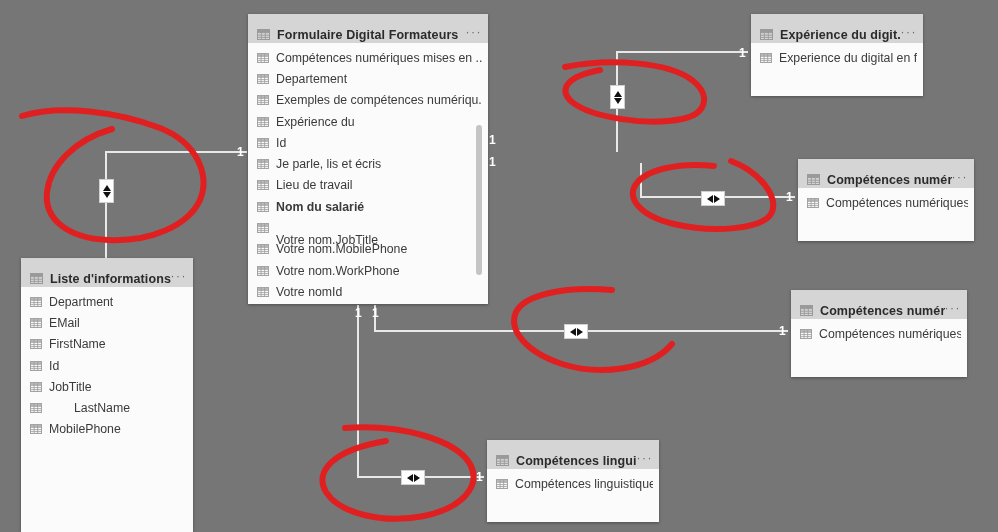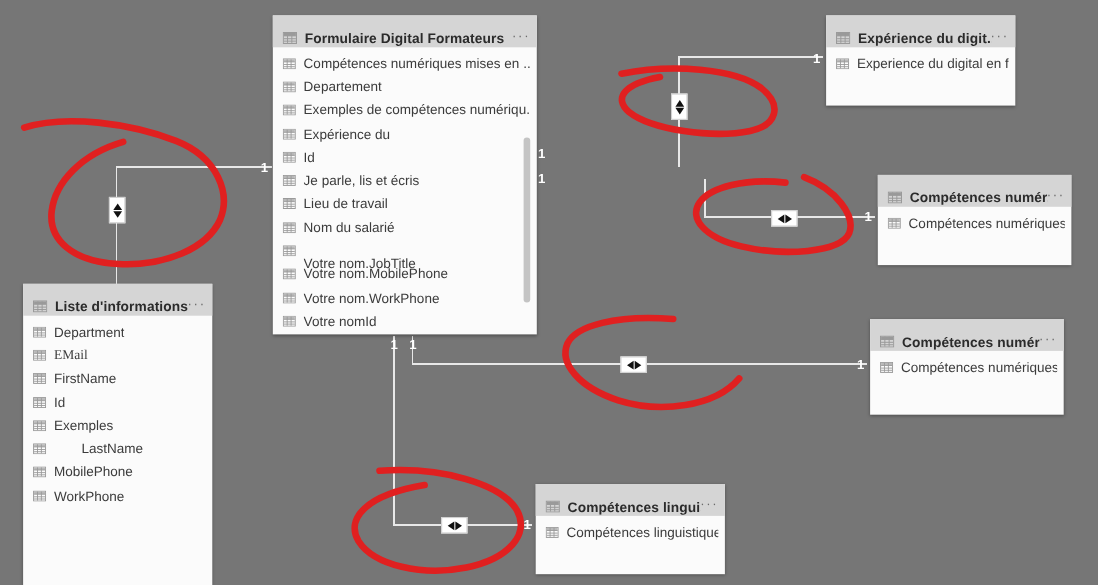--- a/index.html
+++ b/index.html
@@ -297,21 +297,21 @@
               <svg viewBox="0 0 13 11" width="12" height="10">
                 <rect x="0.5" y="0.5" width="12" height="10" fill="none" stroke="#9a9a9a"></rect>
                 <rect x="1" y="1" width="11" height="2.6" fill="#b9b9b9"></rect>
                 <line x1="1" x2="12" y1="3.6" y2="3.6" stroke="#9a9a9a" stroke-width="0.9"></line>
                 <line x1="1" x2="12" y1="6.2" y2="6.2" stroke="#9a9a9a" stroke-width="0.9"></line>
                 <line x1="1" x2="12" y1="8.4" y2="8.4" stroke="#9a9a9a" stroke-width="0.9"></line>
                 <line y1="1" y2="10" x1="4.4" x2="4.4" stroke="#9a9a9a" stroke-width="0.9"></line>
                 <line y1="1" y2="10" x1="8.3" x2="8.3" stroke="#9a9a9a" stroke-width="0.9"></line>
               </svg>
             </span>
-            <span class="field-label" style="max-width: 206px;">Nom du salarié</span>
+            <span class="field-label" style="max-width: 206px; font-weight: bold;">Nom du salarié</span>
           </div>
           <div class="field-row">
             <span class="gicon fld">
               <svg viewBox="0 0 13 11" width="12" height="10">
                 <rect x="0.5" y="0.5" width="12" height="10" fill="none" stroke="#9a9a9a"></rect>
                 <rect x="1" y="1" width="11" height="2.6" fill="#b9b9b9"></rect>
                 <line x1="1" x2="12" y1="3.6" y2="3.6" stroke="#9a9a9a" stroke-width="0.9"></line>
                 <line x1="1" x2="12" y1="6.2" y2="6.2" stroke="#9a9a9a" stroke-width="0.9"></line>
                 <line x1="1" x2="12" y1="8.4" y2="8.4" stroke="#9a9a9a" stroke-width="0.9"></line>
                 <line y1="1" y2="10" x1="4.4" x2="4.4" stroke="#9a9a9a" stroke-width="0.9"></line>
@@ -401,21 +401,21 @@
               <svg viewBox="0 0 13 11" width="12" height="10">
                 <rect x="0.5" y="0.5" width="12" height="10" fill="none" stroke="#9a9a9a"></rect>
                 <rect x="1" y="1" width="11" height="2.6" fill="#b9b9b9"></rect>
                 <line x1="1" x2="12" y1="3.6" y2="3.6" stroke="#9a9a9a" stroke-width="0.9"></line>
                 <line x1="1" x2="12" y1="6.2" y2="6.2" stroke="#9a9a9a" stroke-width="0.9"></line>
                 <line x1="1" x2="12" y1="8.4" y2="8.4" stroke="#9a9a9a" stroke-width="0.9"></line>
                 <line y1="1" y2="10" x1="4.4" x2="4.4" stroke="#9a9a9a" stroke-width="0.9"></line>
                 <line y1="1" y2="10" x1="8.3" x2="8.3" stroke="#9a9a9a" stroke-width="0.9"></line>
               </svg>
             </span>
-            <span class="field-label" style="max-width: 138px; font-family: Liberation Serif, serif;">EMail</span>
+            <span class="field-label" style="max-width: 138px;">EMail</span>
           </div>
           <div class="field-row">
             <span class="gicon fld">
               <svg viewBox="0 0 13 11" width="12" height="10">
                 <rect x="0.5" y="0.5" width="12" height="10" fill="none" stroke="#9a9a9a"></rect>
                 <rect x="1" y="1" width="11" height="2.6" fill="#b9b9b9"></rect>
                 <line x1="1" x2="12" y1="3.6" y2="3.6" stroke="#9a9a9a" stroke-width="0.9"></line>
                 <line x1="1" x2="12" y1="6.2" y2="6.2" stroke="#9a9a9a" stroke-width="0.9"></line>
                 <line x1="1" x2="12" y1="8.4" y2="8.4" stroke="#9a9a9a" stroke-width="0.9"></line>
                 <line y1="1" y2="10" x1="4.4" x2="4.4" stroke="#9a9a9a" stroke-width="0.9"></line>
@@ -443,21 +443,21 @@
               <svg viewBox="0 0 13 11" width="12" height="10">
                 <rect x="0.5" y="0.5" width="12" height="10" fill="none" stroke="#9a9a9a"></rect>
                 <rect x="1" y="1" width="11" height="2.6" fill="#b9b9b9"></rect>
                 <line x1="1" x2="12" y1="3.6" y2="3.6" stroke="#9a9a9a" stroke-width="0.9"></line>
                 <line x1="1" x2="12" y1="6.2" y2="6.2" stroke="#9a9a9a" stroke-width="0.9"></line>
                 <line x1="1" x2="12" y1="8.4" y2="8.4" stroke="#9a9a9a" stroke-width="0.9"></line>
                 <line y1="1" y2="10" x1="4.4" x2="4.4" stroke="#9a9a9a" stroke-width="0.9"></line>
                 <line y1="1" y2="10" x1="8.3" x2="8.3" stroke="#9a9a9a" stroke-width="0.9"></line>
               </svg>
             </span>
-            <span class="field-label" style="max-width: 138px;">Exemples</span>
+            <span class="field-label" style="max-width: 138px;">JobTitle</span>
           </div>
           <div class="field-row">
             <span class="gicon fld">
               <svg viewBox="0 0 13 11" width="12" height="10">
                 <rect x="0.5" y="0.5" width="12" height="10" fill="none" stroke="#9a9a9a"></rect>
                 <rect x="1" y="1" width="11" height="2.6" fill="#b9b9b9"></rect>
                 <line x1="1" x2="12" y1="3.6" y2="3.6" stroke="#9a9a9a" stroke-width="0.9"></line>
                 <line x1="1" x2="12" y1="6.2" y2="6.2" stroke="#9a9a9a" stroke-width="0.9"></line>
                 <line x1="1" x2="12" y1="8.4" y2="8.4" stroke="#9a9a9a" stroke-width="0.9"></line>
                 <line y1="1" y2="10" x1="4.4" x2="4.4" stroke="#9a9a9a" stroke-width="0.9"></line>
@@ -472,34 +472,20 @@
                 <rect x="0.5" y="0.5" width="12" height="10" fill="none" stroke="#9a9a9a"></rect>
                 <rect x="1" y="1" width="11" height="2.6" fill="#b9b9b9"></rect>
                 <line x1="1" x2="12" y1="3.6" y2="3.6" stroke="#9a9a9a" stroke-width="0.9"></line>
                 <line x1="1" x2="12" y1="6.2" y2="6.2" stroke="#9a9a9a" stroke-width="0.9"></line>
                 <line x1="1" x2="12" y1="8.4" y2="8.4" stroke="#9a9a9a" stroke-width="0.9"></line>
                 <line y1="1" y2="10" x1="4.4" x2="4.4" stroke="#9a9a9a" stroke-width="0.9"></line>
                 <line y1="1" y2="10" x1="8.3" x2="8.3" stroke="#9a9a9a" stroke-width="0.9"></line>
               </svg>
             </span>
             <span class="field-label" style="max-width: 138px;">MobilePhone</span>
-          </div>
-          <div class="field-row">
-            <span class="gicon fld">
-              <svg viewBox="0 0 13 11" width="12" height="10">
-                <rect x="0.5" y="0.5" width="12" height="10" fill="none" stroke="#9a9a9a"></rect>
-                <rect x="1" y="1" width="11" height="2.6" fill="#b9b9b9"></rect>
-                <line x1="1" x2="12" y1="3.6" y2="3.6" stroke="#9a9a9a" stroke-width="0.9"></line>
-                <line x1="1" x2="12" y1="6.2" y2="6.2" stroke="#9a9a9a" stroke-width="0.9"></line>
-                <line x1="1" x2="12" y1="8.4" y2="8.4" stroke="#9a9a9a" stroke-width="0.9"></line>
-                <line y1="1" y2="10" x1="4.4" x2="4.4" stroke="#9a9a9a" stroke-width="0.9"></line>
-                <line y1="1" y2="10" x1="8.3" x2="8.3" stroke="#9a9a9a" stroke-width="0.9"></line>
-              </svg>
-            </span>
-            <span class="field-label" style="max-width: 138px;">WorkPhone</span>
           </div>
         </div>
       </div>
       <div class="tbl" style="left: 751px; top: 14px; width: 172px; height: 82px;">
         <div class="tbl-header">
           <span class="gicon hdr">
             <svg viewBox="0 0 13 11" width="13" height="11">
               <rect x="0.5" y="0.5" width="12" height="10" fill="none" stroke="#9a9a9a"></rect>
               <rect x="1" y="1" width="11" height="2.6" fill="#9a9a9a"></rect>
               <line x1="1" x2="12" y1="3.6" y2="3.6" stroke="#9a9a9a" stroke-width="0.9"></line>

